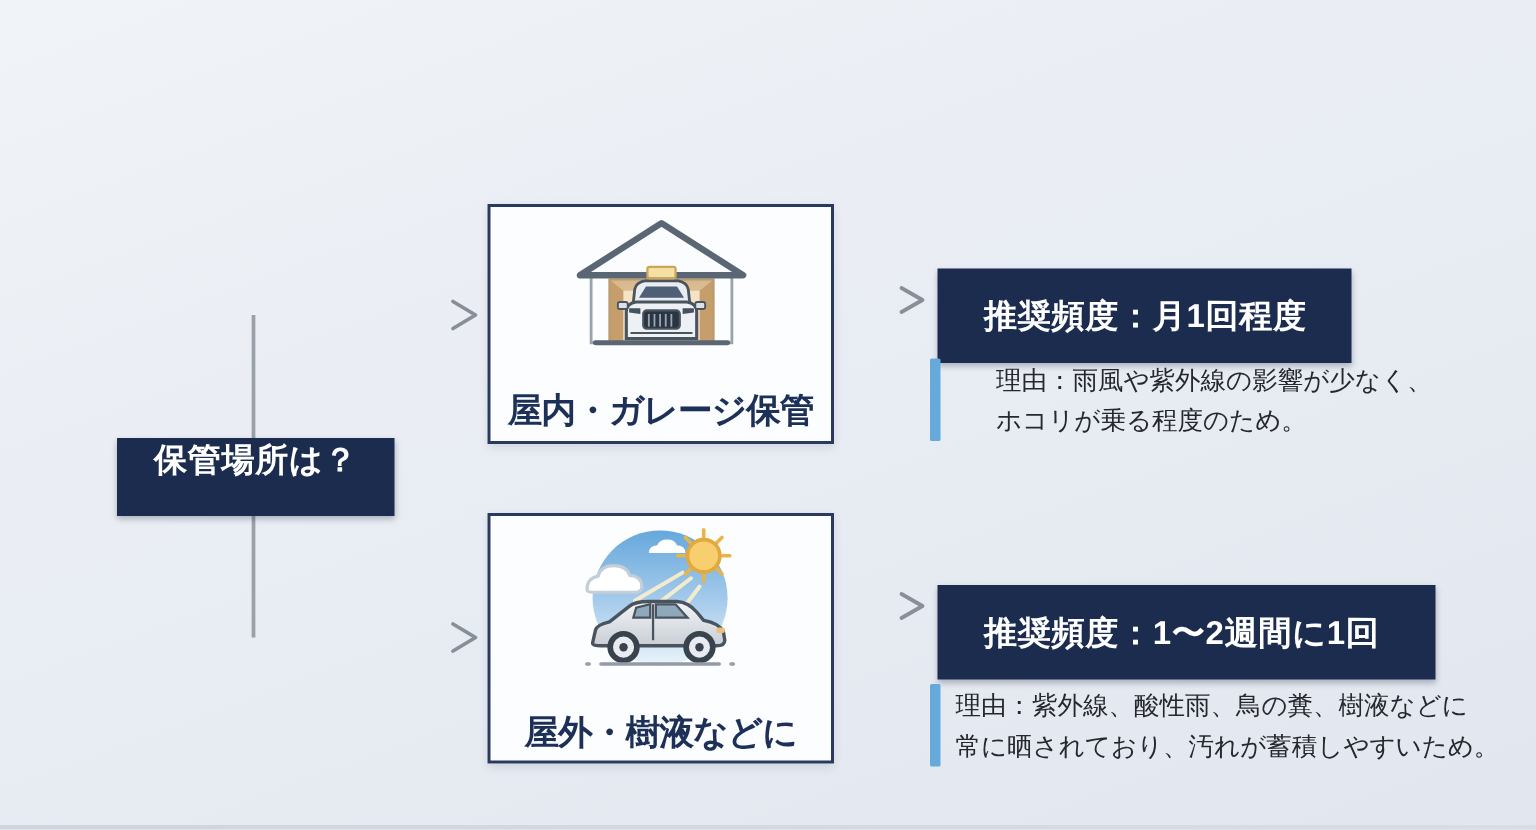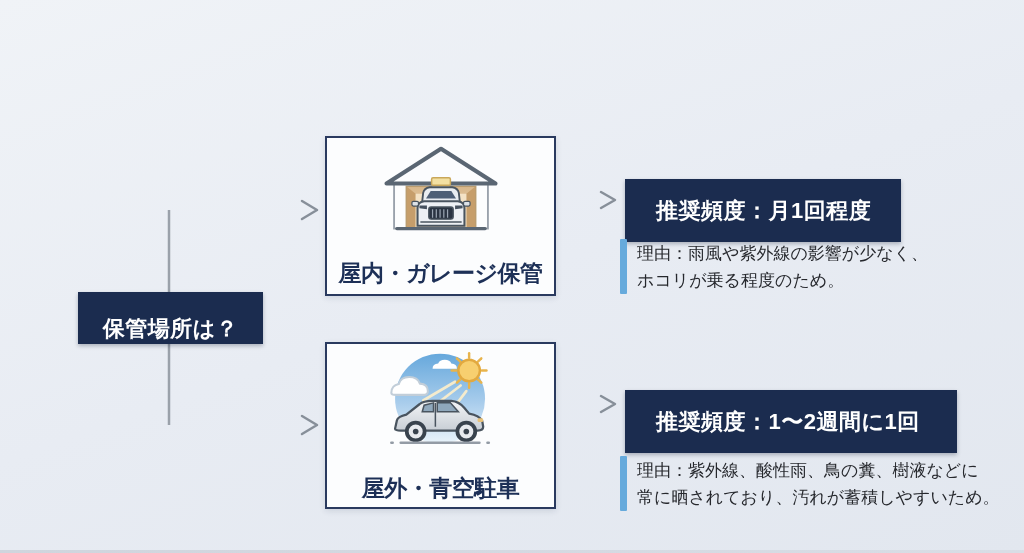--- a/index.html
+++ b/index.html
@@ -15,21 +15,21 @@
   .title {
     position:absolute; top:38px; left:0; width:100%;
     text-align:center; font-size:40px; font-weight:800; color:#15274A;
     letter-spacing:.5px; white-space:nowrap;
   }
   .connectors { position:absolute; left:0; top:0; width:1024px; height:553px; }
 
   .decision-box {
     position:absolute; left:78px; top:292px; width:185px; height:52px;
     background:#1B2C4F; color:#FFFFFF;
-    display:flex; align-items:flex-end; justify-content:center;
+    display:flex; align-items:flex-start; justify-content:center;
     font-size:22px; font-weight:700; letter-spacing:.5px;
     box-shadow:0 2px 4px rgba(10,20,45,.28);
   }
 
   .branch-box {
     position:absolute; left:325px; width:231px;
     background:#FCFDFE; border:2.5px solid #2A3A5F;
     display:flex; flex-direction:column; align-items:center; justify-content:center;
     gap:20px; box-shadow:0 2px 6px rgba(25,40,70,.12);
   }
@@ -44,21 +44,21 @@
     position:absolute; left:625px; height:63px;
     background:#1B2C4F; color:#FFFFFF;
     display:flex; align-items:center; padding:0 31px;
     font-size:22px; font-weight:700; letter-spacing:.5px; white-space:nowrap;
     box-shadow:0 2px 4px rgba(10,20,45,.28);
   }
   .reco-1 { top:179px; width:276px; }
   .reco-2 { top:390px; width:332px; }
 
   .reason { position:absolute; left:620px; display:flex; align-items:stretch; }
-  .reason-1 { top:239px; }
+  .reason-1 { top:239px;gap:27px; }
   .reason-2 { top:444px;margin-top:12px; }
   .reason-bar { flex:0 0 7px; width:7px; background:#66AADC; border-radius:1px; margin-right:10px; }
   .reason-text { font-size:17px; line-height:27px; color:#26282D; font-weight:500; white-space:nowrap; padding-top:1px; }
 </style>
 </head>
 <body>
 
 <div class="canvas">
 
 
@@ -177,21 +177,21 @@
         <circle cx="38" cy="89" r="3" fill="#39434E"></circle>
         <circle cx="92" cy="89" r="9.5" fill="#E8EBEF" stroke="#39434E" stroke-width="4"></circle>
         <circle cx="92" cy="89" r="3" fill="#39434E"></circle>
       </g>
       <g stroke="#939BA5" stroke-width="2.6" stroke-linecap="round">
         <line x1="22" y1="101" x2="106" y2="101"></line>
         <line x1="12" y1="101" x2="13.5" y2="101"></line>
         <line x1="114.5" y1="101" x2="116" y2="101"></line>
       </g>
     </svg>
-    <div class="branch-label">屋外・青空駐車</div>
+    <div class="branch-label">屋外・樹液などに</div>
   </div>
 
   <div class="reco-box reco-1">
     <span>推奨頻度：月1回程度</span>
   </div>
   <div class="reason reason-1">
     <div class="reason-bar"></div>
     <div class="reason-text">
       <div>理由：雨風や紫外線の影響が少なく、</div>
       <div>ホコリが乗る程度のため。</div>

